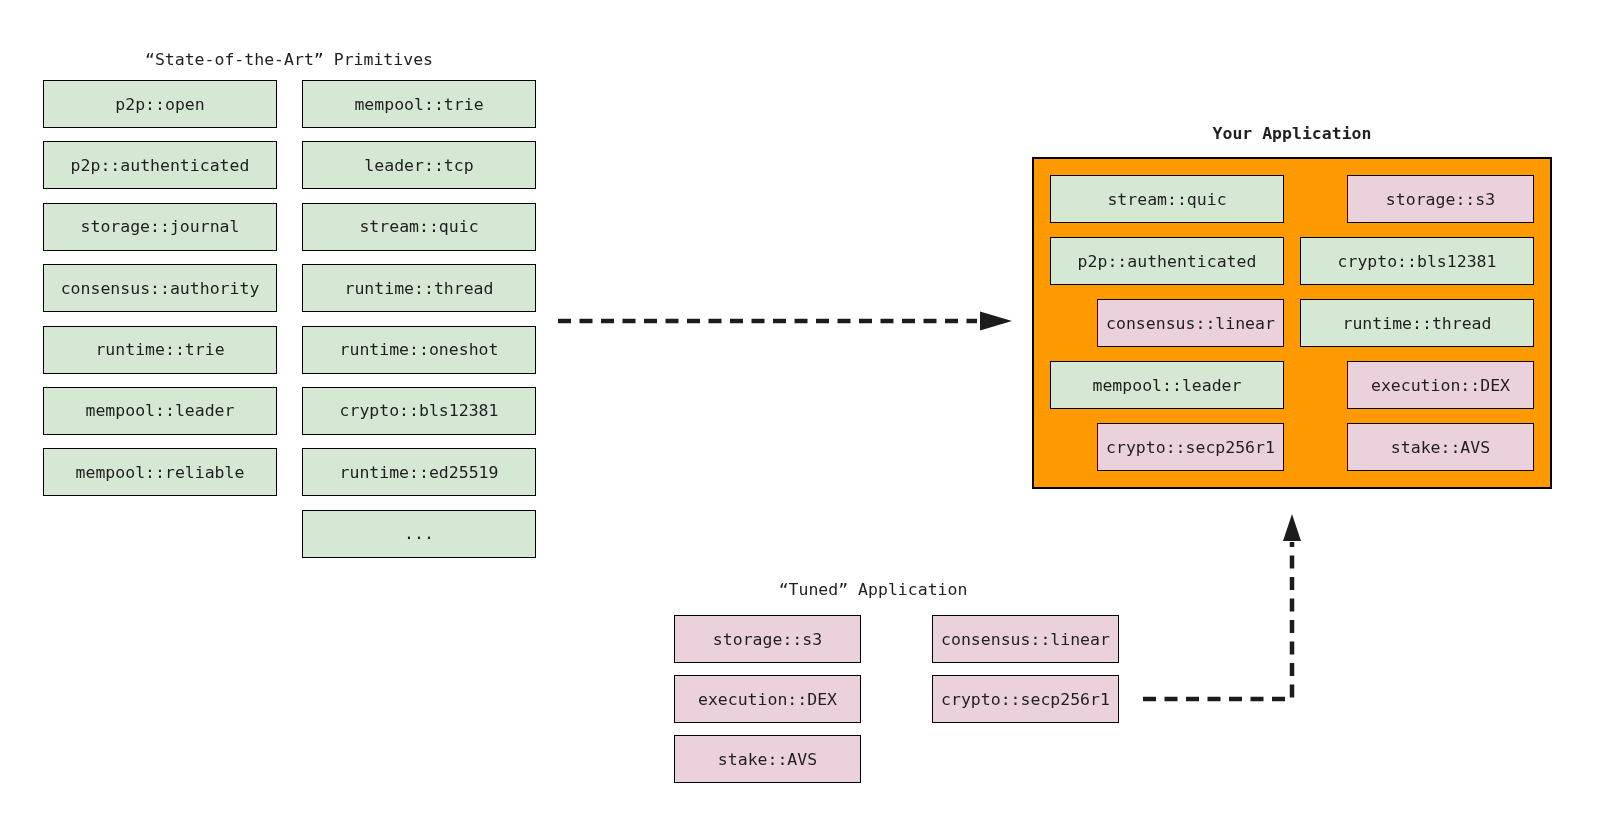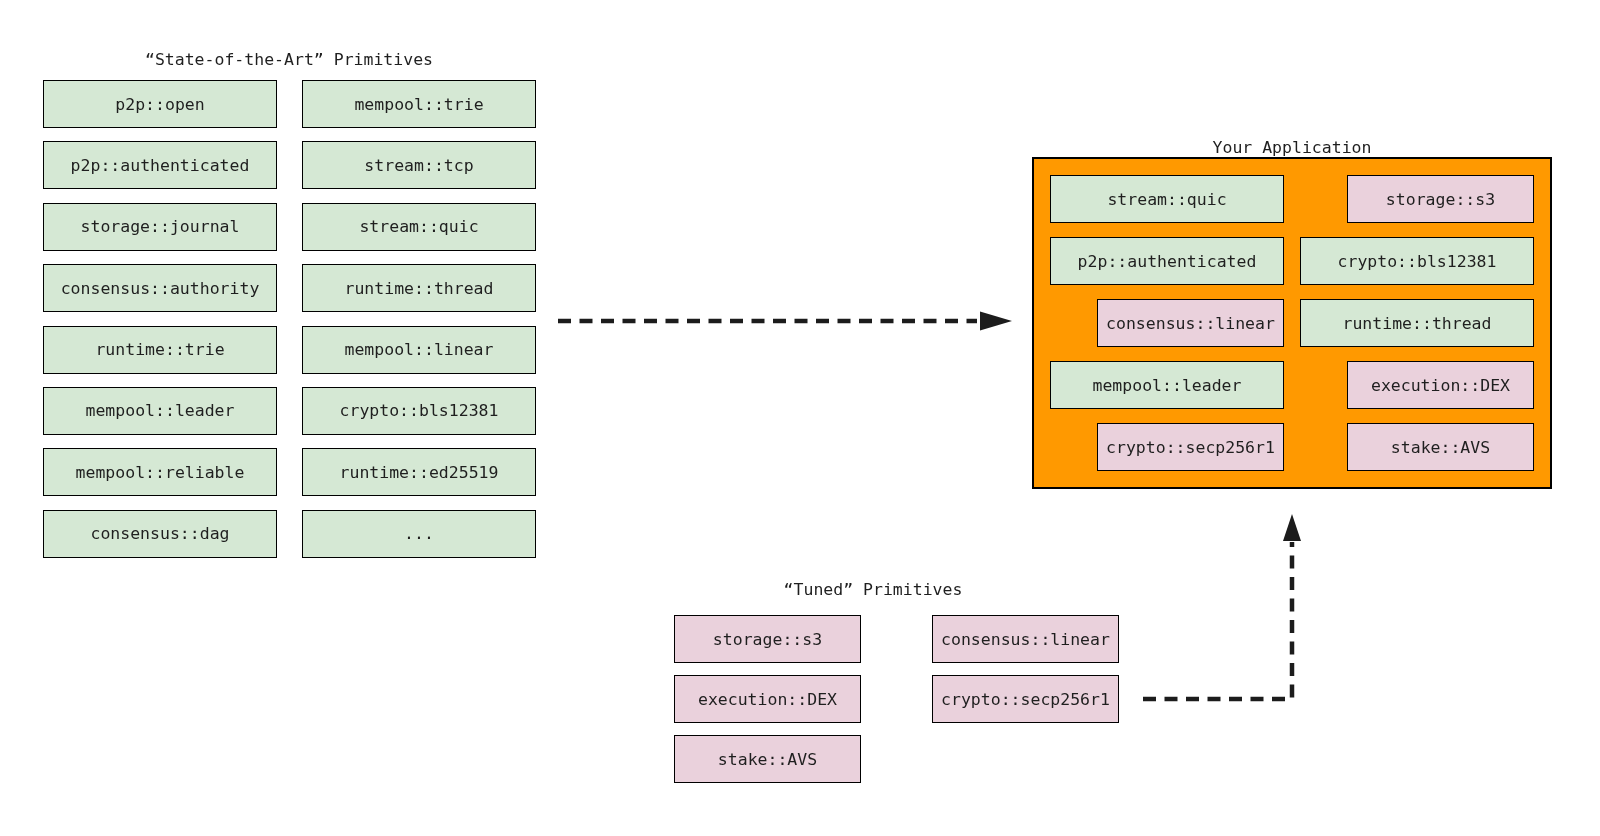--- a/index.html
+++ b/index.html
@@ -26,21 +26,21 @@
   .sec-title {
     position: absolute;
     text-align: center;
     font-size: 16.5px;
     line-height: 20px;
     color: var(--text);
     white-space: nowrap;
     margin-top: 12px;
   }
   .title-primitives { left: 43px;  top: 38px;  width: 492px; }
-  .title-application{ left: 1032px; top: 126px; width: 520px; }
+  .title-application{ left: 1032px; top: 112px; width: 520px; font-weight: bold; }
   .title-extensions { left: 627px; top: 568px; width: 492px; }
 
   .box {
     height: 48px;
     border: 1.5px solid var(--box-border);
     display: flex;
     align-items: center;
     justify-content: center;
     font-size: 16.5px;
     color: var(--text);
@@ -114,50 +114,49 @@
   <div class="sec-title title-primitives">“State-of-the-Art” Primitives</div>
 
   <div class="v-col prim-col prim-col-1">
     <div class="box green">p2p::open</div>
     <div class="box green">p2p::authenticated</div>
     <div class="box green">storage::journal</div>
     <div class="box green">consensus::authority</div>
     <div class="box green">runtime::trie</div>
     <div class="box green">mempool::leader</div>
     <div class="box green">mempool::reliable</div>
-    <div class="box green">consensus::dag</div>
   </div>
 
   <div class="v-col prim-col prim-col-2">
     <div class="box green">mempool::trie</div>
-    <div class="box green">stream::tcp</div>
+    <div class="box green">leader::tcp</div>
     <div class="box green">stream::quic</div>
     <div class="box green">runtime::thread</div>
-    <div class="box green">mempool::linear</div>
+    <div class="box green">runtime::oneshot</div>
     <div class="box green">crypto::bls12381</div>
     <div class="box green">runtime::ed25519</div>
     <div class="box green">...</div>
   </div>
 
   <div class="sec-title title-application">Your Application</div>
 
   <div class="app-container">
     <div class="box green">stream::quic</div>
     <div class="box pink">storage::s3</div>
     <div class="box green">p2p::authenticated</div>
     <div class="box green">crypto::bls12381</div>
     <div class="box pink">consensus::linear</div>
     <div class="box green">runtime::thread</div>
     <div class="box green">mempool::leader</div>
     <div class="box pink">execution::DEX</div>
     <div class="box pink">crypto::secp256r1</div>
     <div class="box pink">stake::AVS</div>
   </div>
 
-  <div class="sec-title title-extensions">“Tuned” Primitives</div>
+  <div class="sec-title title-extensions">“Tuned” Application</div>
 
   <div class="v-col ext-col ext-col-1">
     <div class="box pink">storage::s3</div>
     <div class="box pink">execution::DEX</div>
     <div class="box pink">stake::AVS</div>
   </div>
 
   <div class="v-col ext-col ext-col-2">
     <div class="box pink">consensus::linear</div>
     <div class="box pink">crypto::secp256r1</div>

